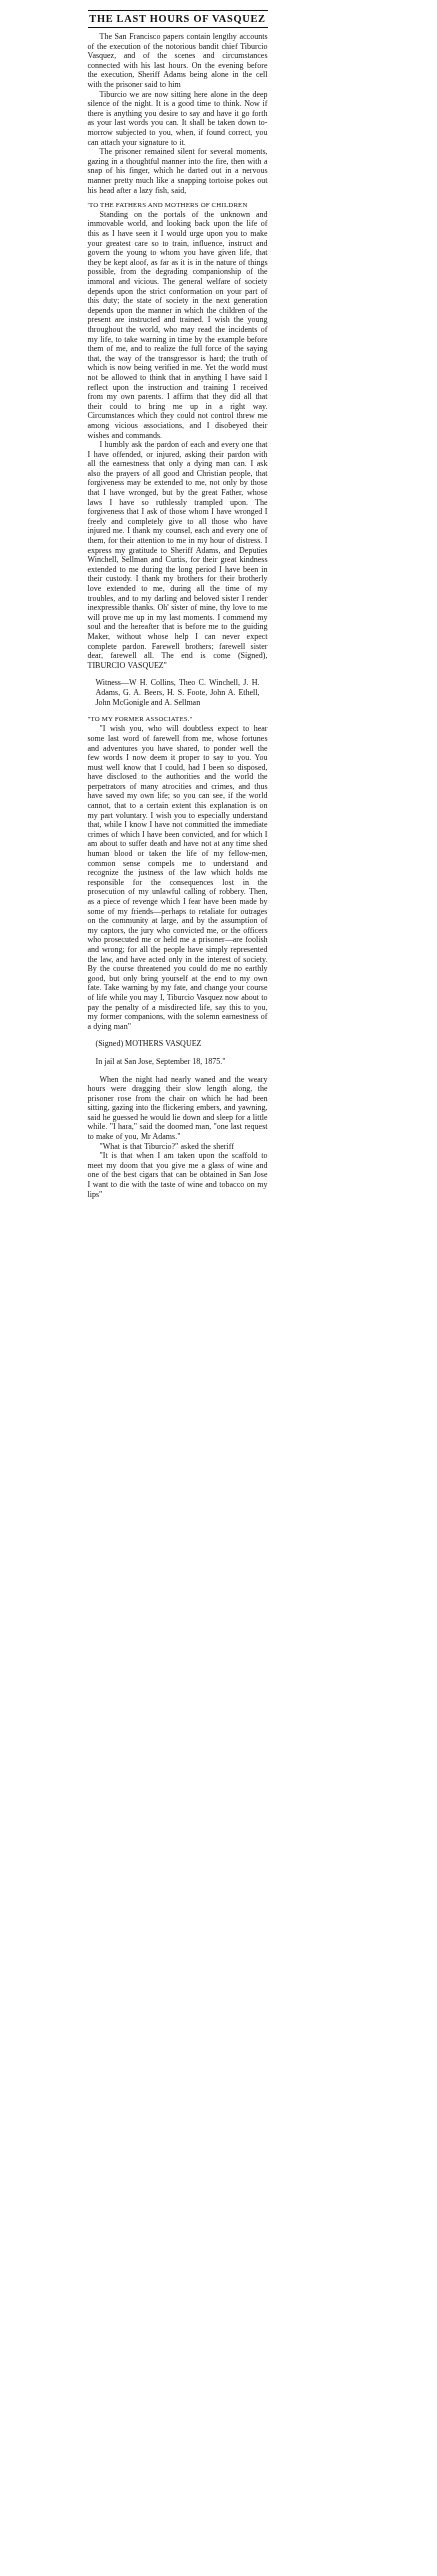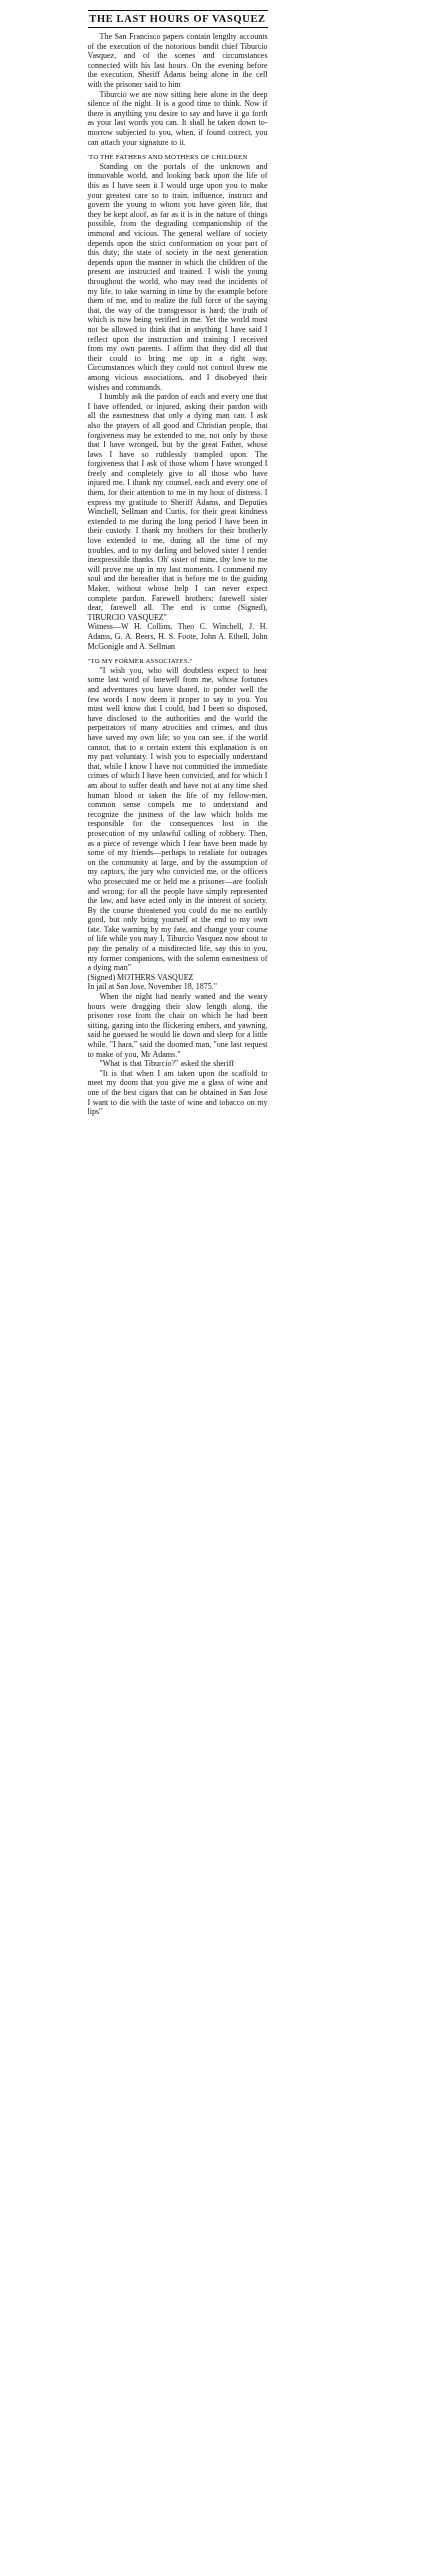--- a/index.html
+++ b/index.html
@@ -65,50 +65,51 @@
     word-spacing: 0.3px;
     hyphens: none;
   }
   .sig {
     font-family: "Liberation Serif", serif;
     font-size: 8px;
     line-height: 9.6px;
     text-align: justify;
     color: #141414;
     text-indent: 0;
-    margin: 0;
+    margin: 8px;
   }
 </style>
 </head>
 <body>
 
 <div class="page">
   <div class="column">
 
     <div class="rule-top"></div>
 
     <h1 class="headline">THE LAST HOURS OF VASQUEZ</h1>
 
     <div class="rule-under-title"></div>
 
     <p class="body">The San Francisco papers contain lengthy accounts of the execution of the notorious bandit chief Tiburcio Vasquez, and of the scenes and circumstances connected with his last hours.  On the evening before the execution, Sheriff Adams being alone in the cell with the prisoner said to him</p>
     <p class="body">Tiburcio we are now sitting here alone in the deep silence of the night.  It is a good time to think.  Now if there is anything you desire to say and have it go forth as your last words you can.  It shall be taken down to-morrow subjected to you, when, if found correct, you can attach your signature to it.</p>
+    <p class="body">The prisoner remained silent for several moments, gazing in a thoughtful manner into the fire, then with a snap of his finger, which he darted out in a nervous manner pretty much like a snapping tortoise pokes out his head after a lazy fish, said,</p>
 
     <h2 class="subhead">'TO THE FATHERS AND MOTHERS OF CHILDREN</h2>
 
     <p class="body">Standing on the portals of the unknown and immovable world, and looking back upon the life of this as I have seen it I would urge upon you to make your greatest care so to train, influence, instruct and govern the young to whom you have given life, that they be kept aloof, as far as it is in the nature of things possible, from the degrading companionship of the immoral and vicious.  The general welfare of society depends upon the strict conformation on your part of this duty; the state of society in the next generation depends upon the manner in which the children of the present are instructed and trained.  I wish the young throughout the world, who may read the incidents of my life, to take warning in time by the example before them of me, and to realize the full force of the saying that, the way of the transgressor is hard; the truth of which is now being verified in me.  Yet the world must not be allowed to think that in anything I have said I reflect upon the instruction and training I received from my own parents.  I affirm that they did all that their could to bring me up in a right way.  Circumstances which they could not control threw me among vicious associations, and I disobeyed their wishes and commands.</p>
     <p class="body">I humbly ask the pardon of each and every one that I have offended, or injured, asking their pardon with all the earnestness that only a dying man can.  I ask also the prayers of all good and Christian people, that forgiveness may be extended to me, not only by those that I have wronged, but by the great Father, whose laws I have so ruthlessly trampled upon.  The forgiveness that I ask of those whom I have wronged I freely and completely give to all those who have injured me.  I thank my counsel, each and every one of them, for their attention to me in my hour of distress.  I express my gratitude to Sheriff Adams, and Deputies Winchell, Sellman and Curtis, for their great kindness extended to me during the long period I have been in their custody.  I thank my brothers for their brotherly love extended to me, during all the time of my troubles, and to my darling and beloved sister I render inexpressible thanks.  Oh' sister of mine, thy love to me will prove me up in my last moments.  I commend my soul and the hereafter that is before me to the guiding Maker, without whose help I can never expect complete pardon.  Farewell brothers; farewell sister dear, farewell all.  The end is come  (Signed),      TIBURCIO VASQUEZ''</p>
 
     <p class="sig">Witness—W H. Collins, Theo C. Winchell, J. H. Adams, G. A. Beers, H. S. Foote, John A. Ethell, John McGonigle and A. Sellman</p>
 
     <h2 class="subhead">"TO MY FORMER ASSOCIATES."</h2>
 
     <p class="body">"I wish you, who will doubtless expect to hear some last word of farewell from me, whose fortunes and adventures you have shared, to ponder well the few words I now deem it proper to say to you.  You must well know that I could, had I been so disposed, have disclosed to the authorities and the world the perpetrators of many atrocities and crimes, and thus have saved my own life; so you can see, if the world cannot, that to a certain extent this explanation is on my part voluntary.  I wish you to especially understand that, while I know I have not committed the immediate crimes of which I have been convicted, and for which I am about to suffer death and have not at any time shed human blood or taken the life of my fellow-men, common sense compels me to understand and recognize the justness of the law which holds me responsible for the consequences lost in the prosecution of my unlawful calling of robbery.  Then, as a piece of revenge which I fear have been made by some of my friends—perhaps to retaliate for outrages on the community at large, and by the assumption of my captors, the jury who convicted me, or the officers who prosecuted me or held me a prisoner—are foolish and wrong; for all the people have simply represented the law, and have acted only in the interest of society.  By the course threatened you could do me no earthly good, but only bring yourself at the end to my own fate.  Take warning by my fate, and change your course of life while you may  I, Tiburcio Vasquez now about to pay the penalty of a misdirected life, say this to you, my former companions, with the solemn earnestness of a dying man"</p>
     <p class="sig">(Signed)                 MOTHERS VASQUEZ</p>
-    <p class="sig">In jail at San Jose, November 18, 1875."</p>
+    <p class="sig">In jail at San Jose, September 18, 1875."</p>
 
     <p class="body">When the night had nearly waned and the weary hours were dragging their slow length along, the prisoner rose from the chair on which he had been sitting, gazing into the flickering embers, and yawning, said he guessed he would lie down and sleep for a little while.  "I hara," said the doomed man, "one last request to make of you, Mr Adams."</p>
     <p class="body">"What is that Tiburcio?" asked the sheriff</p>
     <p class="body">"It is that when I am taken upon the scaffold to meet my doom that you give me a glass of wine and one of the best cigars that can be obtained in San Jose  I want to die with the taste of wine and tobacco on my lips"</p>
 
   </div>
 </div>
 
 
 </body></html>

